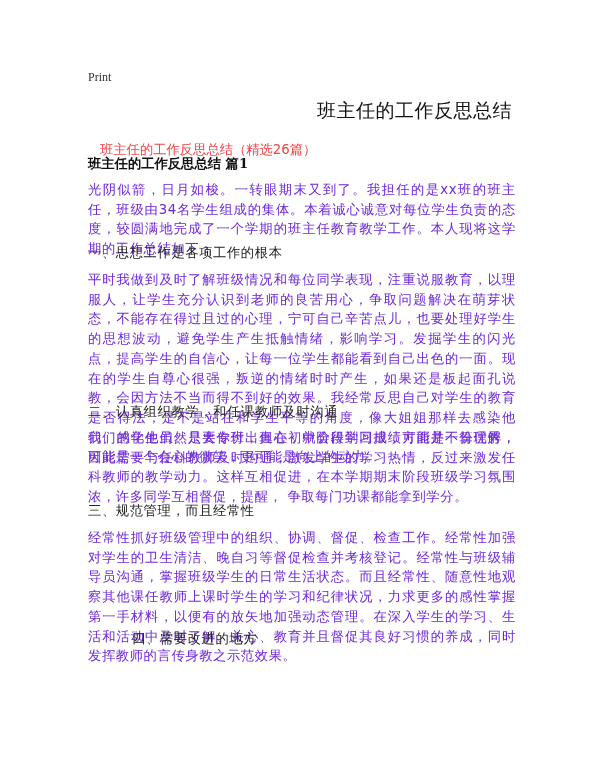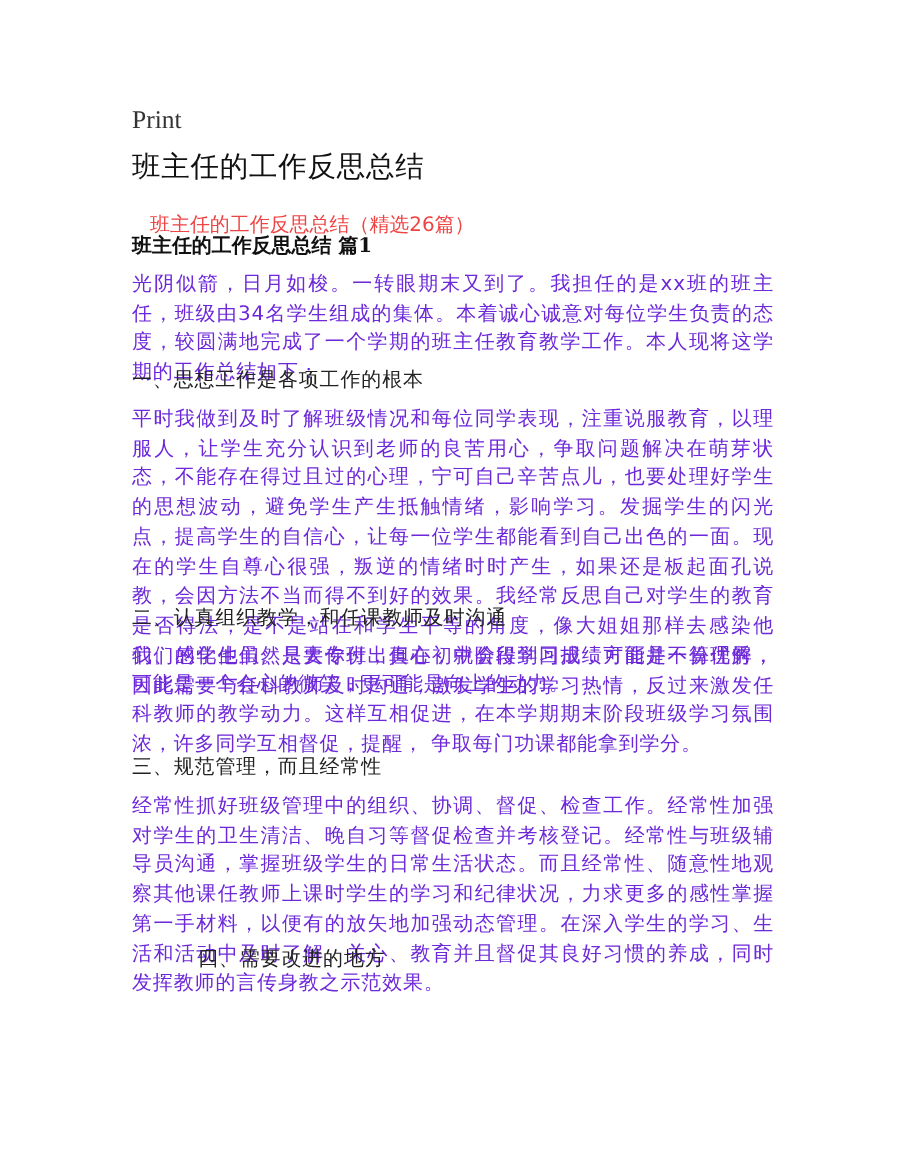--- a/index.html
+++ b/index.html
@@ -5,25 +5,25 @@
   html, body { margin: 0; padding: 0; background: #ffffff; }
   body {
     width: 600px; height: 776px; overflow: hidden; position: relative;
     font-family: "DejaVu Sans", "Liberation Sans", sans-serif;
     color: #1a1a1a;
   }
   .page { position: absolute; left: 88px; top: 0; width: 428px; }
   .print-label {
     position: absolute; left: 0; top: 70px;
     font-family: "Liberation Serif", "DejaVu Serif", serif;
-    font-size: 17px; color: #333;
+    font-size: 12px; color: #333;
   }
   .doc-title {
     position: absolute; left: 0; width: 424px; top: 98px;
-    text-align: left; font-size: 19px; font-weight: normal; margin: 0; color: #111;
+    text-align: right; font-size: 19px; font-weight: normal; margin: 0; color: #111;
     letter-spacing: 0.5px;
   }
   .subtitle {
     position: absolute; left: 0; top: 129px;
     font-size: 13.3px; color: #ef4444; margin: 12px;
   }
   .part-title {
     position: absolute; left: 0; top: 155px;
     font-family: "DejaVu Serif", "Liberation Serif", serif;
     font-size: 13.3px; font-weight: bold; color: #111; margin: 0; text-align: right;

